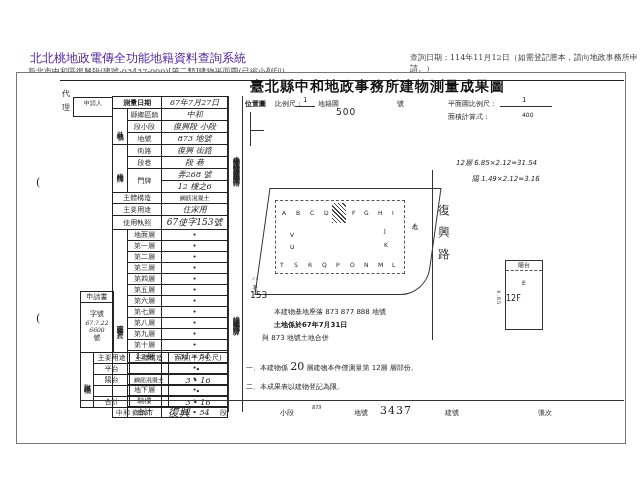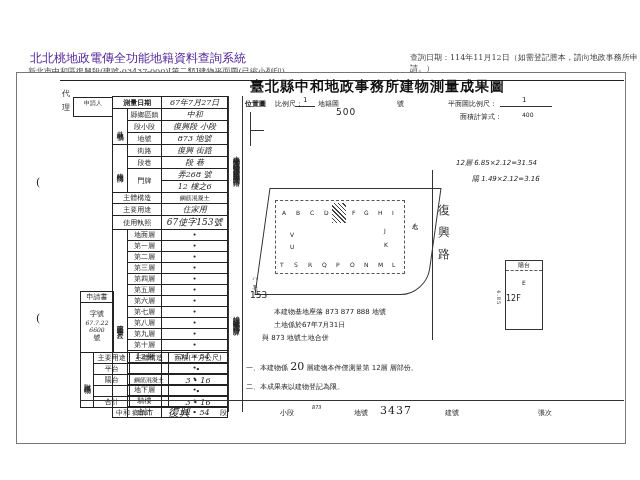--- a/index.html
+++ b/index.html
@@ -210,21 +210,21 @@
 <div class="abs note" style="left:245px;top:99px;font-weight:bold;">位置圖</div>
 <div class="abs note" style="left:275px;top:99px;">比例尺：</div>
 <div class="abs note" style="left:303px;top:96px;">1</div>
 <div class="abs hline" style="left:295px;top:106px;width:20px;"></div>
 <div class="abs" style="left:292px;top:107px;font-size:9px;font-family:'DejaVu Sans',sans-serif;letter-spacing:1px;margin-left:44px;">500</div>
 <div class="abs note" style="left:318px;top:99px;">地籍圖</div>
 <div class="abs note" style="left:397px;top:99px;">號</div>
 <div class="abs note" style="left:448px;top:99px;">平面圖比例尺：</div>
 <div class="abs note" style="left:522px;top:96px;">1</div>
 <div class="abs hline" style="left:500px;top:106px;width:52px;"></div>
-<div class="abs note" style="left:460px;top:112px;">面積計算式：</div>
+<div class="abs note" style="left:448px;top:112px;">面積計算式：</div>
 <div class="abs note" style="left:522px;top:111px;font-size:6px;">400</div>
 
 <div class="abs vline" style="left:250px;top:112px;height:34px;"></div>
 <div class="abs hline" style="left:250px;top:130px;width:14px;"></div>
 
 <div class="abs plan"></div>
 <div class="abs grid">
   <div class="cell" style="left:6px;top:8px;">A</div>
   <div class="cell" style="left:20px;top:8px;">B</div>
   <div class="cell" style="left:34px;top:8px;">C</div>
@@ -251,21 +251,21 @@
 <div class="abs vtext" style="left:410px;top:218px;font-size:6px;">八七二</div>
 <div class="abs" style="left:250px;top:290px;font-size:9px;font-family:'DejaVu Sans',sans-serif;">153</div>
 <div class="abs vtext" style="left:252px;top:274px;font-size:5px;">ハ七ヲ</div>
 
 <div class="abs vline" style="left:432px;top:170px;height:170px;"></div>
 <div class="abs road" style="left:438px;top:202px;">復</div>
 <div class="abs road" style="left:438px;top:224px;">興</div>
 <div class="abs road" style="left:438px;top:246px;">路</div>
 
 <div class="abs note" style="left:274px;top:307px;">本建物基地座落 873 877 888 地號</div>
-<div class="abs note" style="left:274px;top:320px;">土地係於67年7月31日</div>
+<div class="abs note" style="left:274px;top:320px;font-weight:bold;">土地係於67年7月31日</div>
 <div class="abs note" style="left:262px;top:333px;">與 873 地號土地合併</div>
 
 <div class="abs note" style="left:456px;top:158px;font-style:italic;">12層  6.85×2.12=31.54</div>
 <div class="abs note" style="left:472px;top:174px;font-style:italic;">陽  1.49×2.12=3.16</div>
 
 <div class="abs" style="left:505px;top:260px;width:36px;height:68px;border:1px solid #333;">
   <div style="border-bottom:1px dashed #555;font-size:6px;text-align:center;font-family:'DejaVu Sans',sans-serif;">陽台</div>
   <div style="font-size:6px;text-align:center;margin-top:8px;font-family:'DejaVu Sans',sans-serif;">E</div>
   <div style="font-size:8px;text-align:left;margin-top:8px;font-family:'DejaVu Sans',sans-serif;">12F</div>
 </div>

